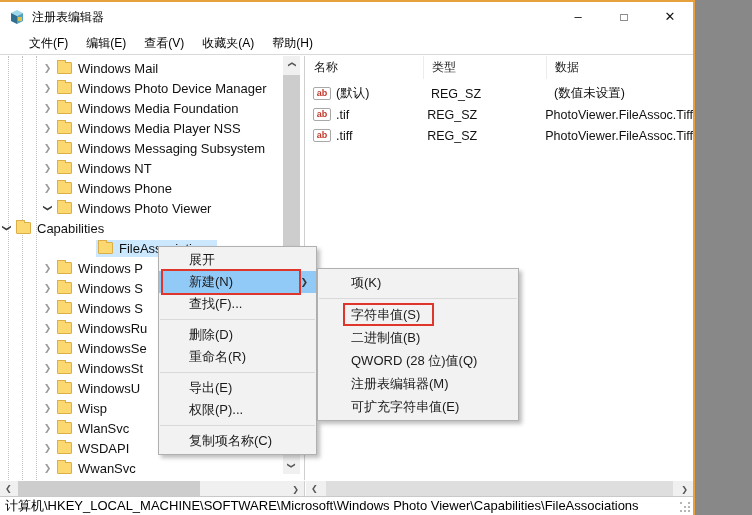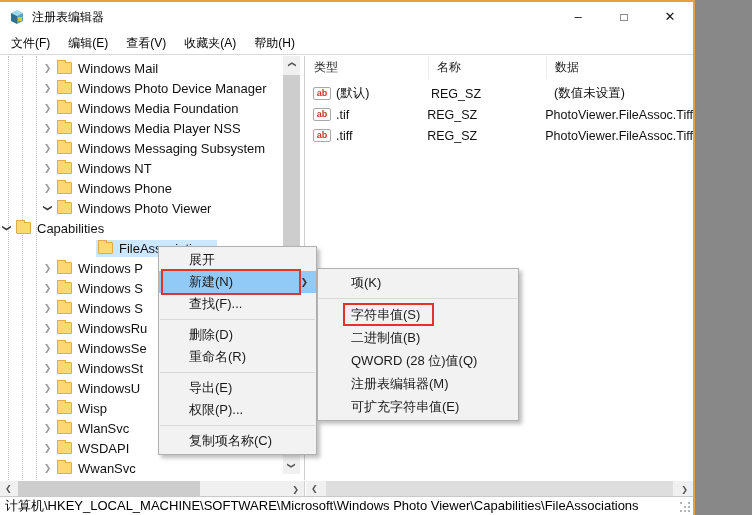--- a/index.html
+++ b/index.html
@@ -9,21 +9,21 @@
     border-top:2px solid #e8a03c; border-right:2px solid #e8a03c; color:#000;
   }
   
   .titlebar { height:30px; display:flex; align-items:center; padding-left:9px; font-size:12px; }
   .app-icon { width:16px; height:16px; margin-right:7px; flex:0 0 auto; }
   .title-text { flex:1 1 auto; }
   .controls { display:flex; height:30px; }
   .ctrl { width:46px; height:30px; line-height:30px; text-align:center; font-size:13px; color:#111; }
   .ctrl.max { font-size:12px; }
   
-  .menubar { height:23px; display:flex; align-items:center; font-size:12px; padding-left:2px; border-bottom:1px solid #d9d9d9; }
+  .menubar { height:23px; display:flex; align-items:center; font-size:12px; padding-left:20px; border-bottom:1px solid #d9d9d9; }
   .mb-item { padding:3px 9px; }
   
   .main { position:absolute; top:54px; left:0; right:0; height:424px; }
   .tree-pane { position:absolute; left:0; top:0; bottom:0; width:305px; border-right:1px solid #cfcfcf; background:#fff; overflow:hidden; }
   .guide { position:absolute; top:0; bottom:0; width:0; border-left:1px dotted #c2c2c2; }
   .tree-rows { position:absolute; top:2px; left:0; right:20px; }
   .tree-row { height:20px; display:flex; align-items:center; font-size:13px; white-space:nowrap; color:#111; }
   .pad0 { padding-left:41px; } .pad1 { } .pad2 { padding-left:96px; }
   .chev { width:13px; margin-right:3px; text-align:center; font-size:9px; color:#9a9a9a; flex:0 0 auto; }
   .chev.exp { transform:rotate(90deg); color:#3c3c3c; }
@@ -218,22 +218,22 @@
 
       <div class="vscroll">
         <span class="sb-btn" style="top:0"><span class="rot-up">❯</span></span>
         <div class="v-thumb"></div>
         <span class="sb-btn" style="bottom:0; top:auto"><span class="rot-down">❯</span></span>
       </div>
     </div>
 
     <div class="right-pane">
       <div class="list-header">
+        <div class="hcell hc-name">名称</div>
         <div class="hcell hc-type">类型</div>
-        <div class="hcell hc-name">名称</div>
         <div class="hcell hc-data">数据</div>
       </div>
       <div class="list-rows">
         <div class="val-row">
           <span class="ab">ab</span>
           <span class="vname">(默认)</span>
           <span class="vtype">REG_SZ</span>
           <span class="vdata">(数值未设置)</span>
         </div>
         <div class="val-row">

